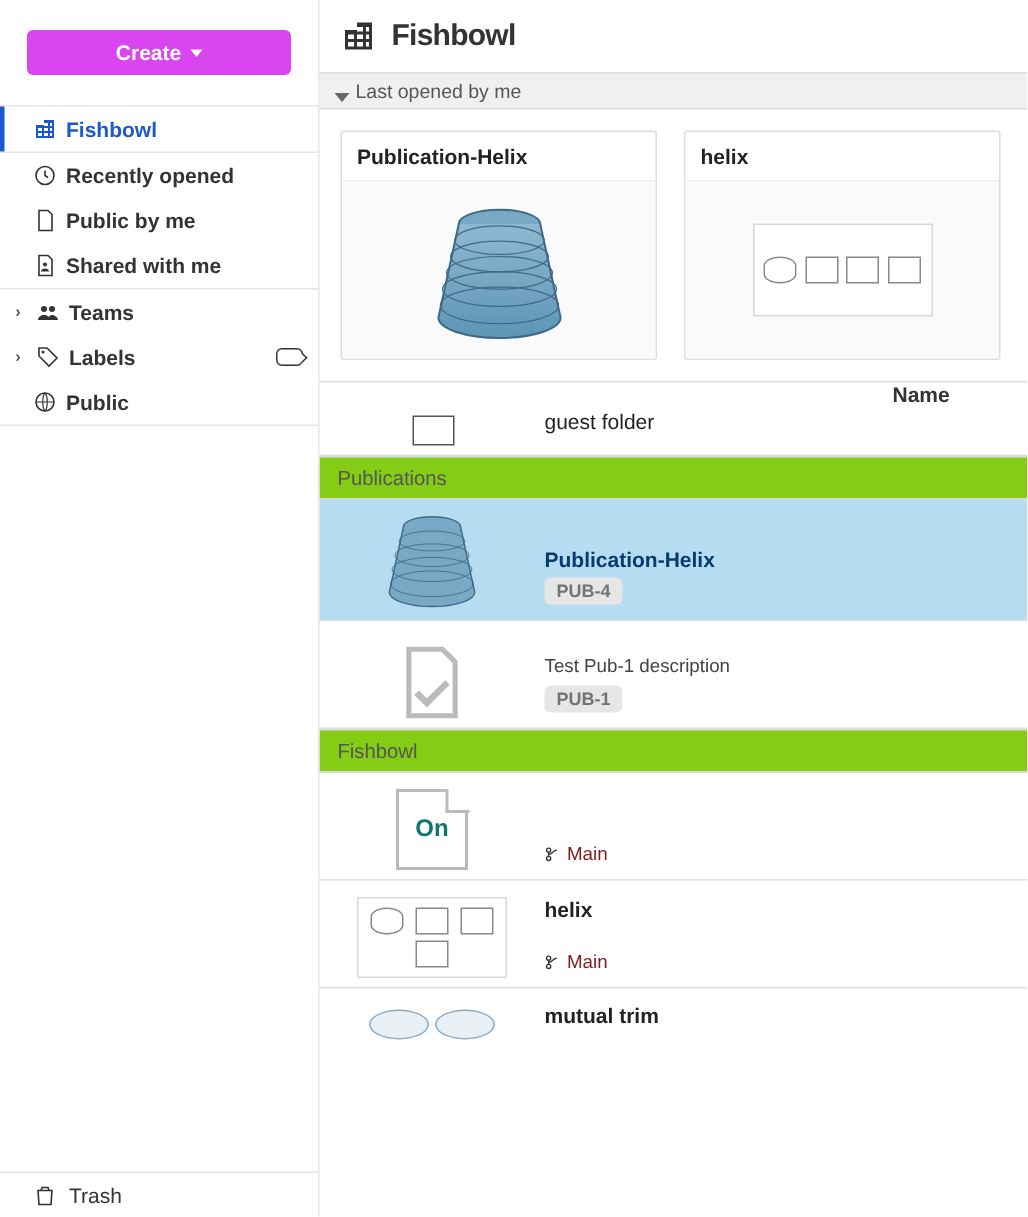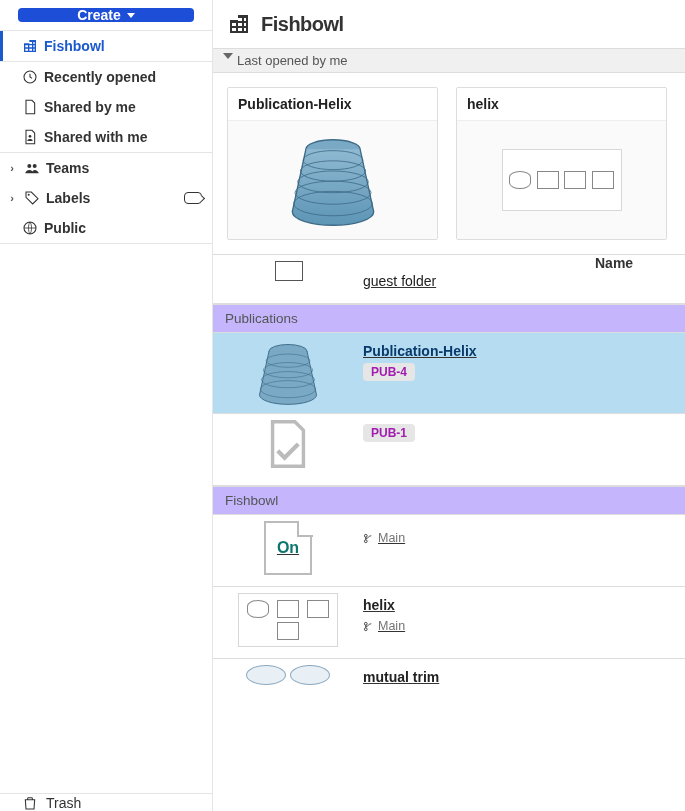--- a/index.html
+++ b/index.html
@@ -14,26 +14,26 @@
   }
   
   .sidebar {
     width: 213px;
     border-right: 1px solid #e5e5e5;
     display: flex;
     flex-direction: column;
     background: #fff;
   }
   .create-btn {
-    margin: 8px 18px;
-    background: #1d4ed8;
+    margin: 20px 18px;
+    background: #d946ef;
     color: #fff;
     border: none;
     border-radius: 4px;
-    height: 14px;
+    height: 30px;
     font-size: 14px;
     font-weight: 600;
     cursor: pointer;
     display: flex;
     align-items: center;
     justify-content: center;
     gap: 6px;
   }
   .create-btn .caret {
     width: 0; height: 0;
@@ -90,36 +90,36 @@
     border-top: 1.5px solid #333; border-right: 1.5px solid #333;
     transform: rotate(45deg);
     background: #fff;
   }
   .spacer { flex: 1; border-top: 1px solid #e5e5e5; }
   .trash-row {
     list-style: none;
   }
   .trash-row li {
     display: flex; align-items: center; gap: 8px;
-    padding: 0 10px 0 22px; height: 18px; cursor: pointer;
+    padding: 0 10px 0 22px; height: 30px; cursor: pointer;
     border-top: 1px solid #e5e5e5;
   }
   
   .main { flex: 1; overflow-y: auto; }
   .header {
     display: flex; align-items: center; gap: 10px;
     padding: 12px 14px;
   }
   .header h1 { font-size: 20px; font-weight: 700; letter-spacing: -0.5px; }
   .section-bar {
     background: #f0f0f0;
     color: #555;
     font-size: 13px;
     padding: 4px 10px;
-    display: flex; align-items: flex-start; gap: 4px;
+    display: flex; align-items: flex-end; gap: 4px;
     border-top: 1px solid #ddd;
     border-bottom: 1px solid #ddd;
   }
   .section-bar .tri {
     width: 0; height: 0;
     border-left: 5px solid transparent;
     border-right: 5px solid transparent;
     border-top: 6px solid #666;
   }
   .cards {
@@ -140,25 +140,24 @@
     font-size: 14px;
     border-bottom: 1px solid #eee;
   }
   .card-body {
     height: 118px;
     display: flex; align-items: center; justify-content: center;
     background: #fafafa;
   }
   .card-body svg { width: 130px; height: 95px; }
   .list-row {
-    display: flex; align-items: flex-start;
+    display: flex; align-items: flex-end;
     min-height: 72px;
     border-bottom: 1px solid #ddd;
     position: relative;
-    text-decoration: underline;
   }
   .list-row .thumb {
     width: 150px;
     display: flex; align-items: center; justify-content: center;
     padding: 6px 0;
   }
   .list-row.first-row { min-height: 40px; }
   .list-row.first-row .thumb { width: 150px; }
   .folder-sq {
     width: 28px; height: 20px; border: 1.5px solid #555;
@@ -168,31 +167,31 @@
     flex: 1;
   }
   .row-name { font-weight: 700; color: #222; margin-bottom: 4px; }
   .row-desc { font-size: 12.5px; color: #444; margin-bottom: 6px; }
   .badge {
     display: inline-block;
     background: #e6e6e6;
     border-radius: 4px;
     padding: 2px 8px;
     font-size: 12px;
-    color: #a21caf;
+    color: #737373;
     font-weight: 600;
   }
   .row-workspace {
-    font-size: 12.5px; color: #737373; margin-top: 6px;
+    font-size: 12.5px; color: #7f1d1d; margin-top: 20px;
     display: flex; align-items: center; gap: 4px;
   }
   .list-row.selected { background: #b6dcf2; }
   .list-row.selected .row-name { color: #083a6b; }
   .group-head {
-    background: #c4b5fd;
+    background: #84cc16;
     color: #555;
     padding: 6px 12px;
     font-size: 13.5px;
     border-top: 1px solid #ddd;
     border-bottom: 1px solid #ddd;
   }
   
   .helix-thumb {
     width: 76px; height: 68px;
   }
@@ -249,21 +248,21 @@
           </svg>
       </span>
       <span>Recently opened</span>
     </li>
     <li>
       <span class="nav-icon">
         <svg viewBox="0 0 24 24">
             <path d="M6 2h9l4 4v16H6z" fill="none" stroke="#333" stroke-width="1.6"></path>
           </svg>
       </span>
-      <span>Shared by me</span>
+      <span>Public by me</span>
     </li>
     <li>
       <span class="nav-icon">
         <svg viewBox="0 0 24 24">
             <path d="M6 2h9l4 4v16H6z" fill="none" stroke="#333" stroke-width="1.6"></path>
             <circle cx="12" cy="11" r="2" fill="#333"></circle>
             <path d="M8 18c0-2 2-3 4-3s4 1 4 3" fill="#333"></path>
           </svg>
       </span>
       <span>Shared with me</span>
@@ -405,20 +404,21 @@
 
 
   <div class="list-row">
     <div class="thumb">
       <svg class="doc-icon" viewBox="0 0 24 28">
         <path d="M3 1h13l5 5v21H3z" fill="none" stroke="#bbb" stroke-width="2"></path>
         <path d="M6 18l4 4 8-8" fill="none" stroke="#bbb" stroke-width="2.5"></path>
       </svg>
     </div>
     <div class="row-body">
+      <div class="row-desc">Test Pub-1 description</div>
       <span class="badge">PUB-1</span>
     </div>
   </div>
 
   <div class="group-head">Fishbowl</div>
 
   <div class="list-row">
     <div class="thumb">
       <div class="on-icon">
           <span class="on-text">On</span>

